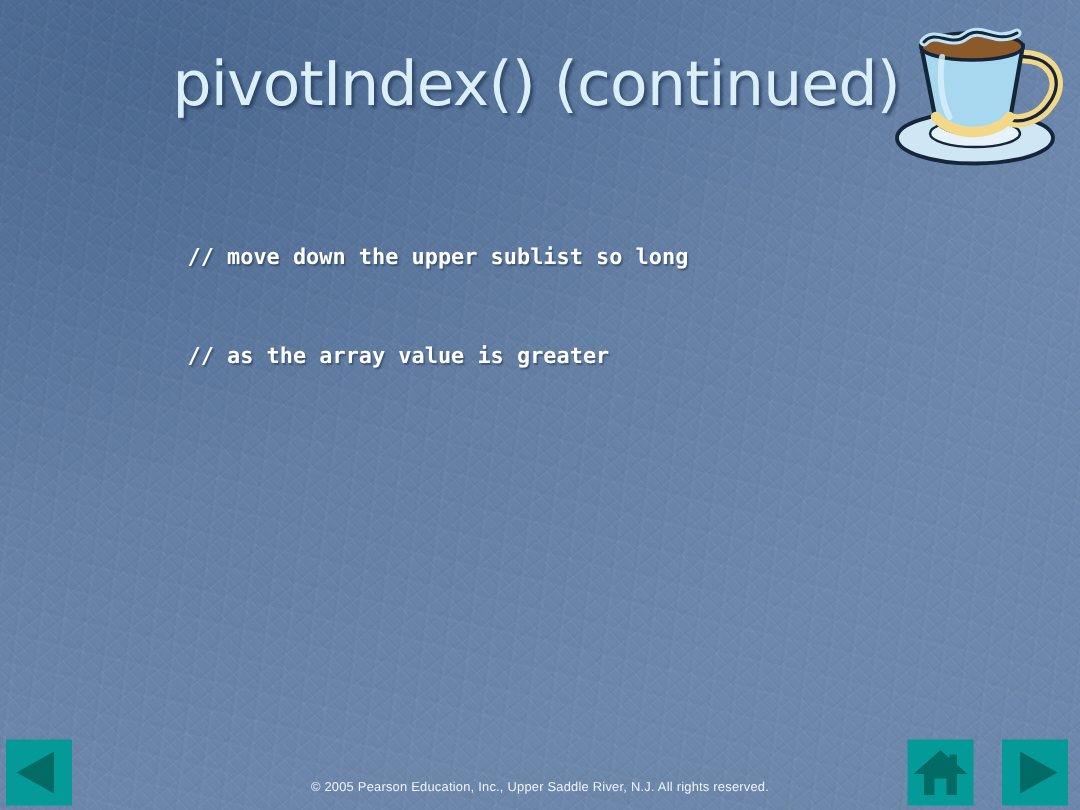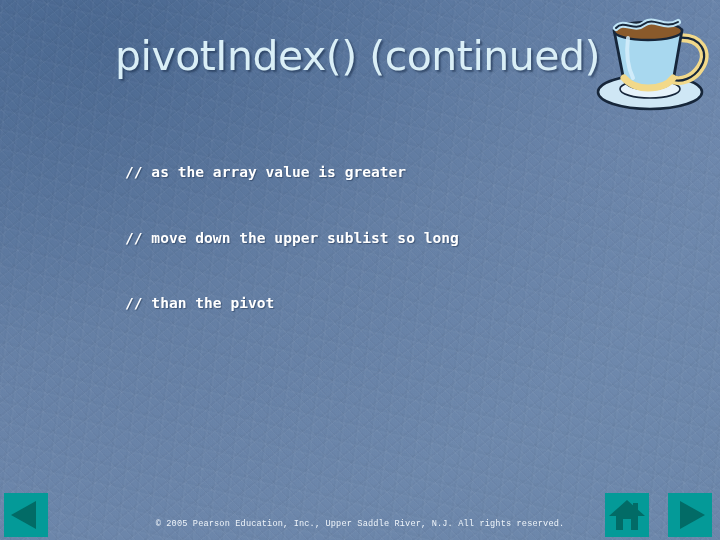--- a/index.html
+++ b/index.html
@@ -84,21 +84,21 @@
   .code-block:last-child { margin-bottom: 0; }
   .code-line { white-space: pre; }
 
   
   #copyright {
     position: absolute;
     left: 0;
     top: 519px;
     width: 720px;
     text-align: center;
-    font-family: Liberation Mono, monospace;
+    font-family: Liberation Sans, sans-serif;
     font-size: 8.6px;
     color: #eef4fa;
     letter-spacing: 0.15px;
     white-space: nowrap;
   }
 
   .nav-btn {
     position: absolute;
     width: 44px;
     height: 44px;
@@ -137,23 +137,22 @@
 
       <path d="M28 26 C36 17 46 30 56 22 C66 14 76 28 90 20" fill="none" stroke="#bfe4f6" stroke-width="6" stroke-linecap="round"></path>
       <path d="M28 26 C36 17 46 30 56 22 C66 14 76 28 90 20" fill="none" stroke="#16263a" stroke-width="2" stroke-linecap="round"></path>
 
       <path d="M40 36 C38 52 40 66 45 76" fill="none" stroke="#d6eefb" stroke-width="4" stroke-linecap="round" opacity="0.85"></path>
     </svg>
   </div>
 
   <div id="code-body">
     <div class="code-block">
+      <div class="code-line">// move down the upper sublist so long</div>
       <div class="code-line">// as the array value is greater</div>
-      <div class="code-line">// move down the upper sublist so long</div>
-      <div class="code-line">// than the pivot</div>
     </div>
 
     
 
     
   </div>
 
   <div id="copyright">© 2005 Pearson Education, Inc., Upper Saddle River, N.J.  All rights reserved.</div>
 
   <a id="nav-prev" class="nav-btn">

